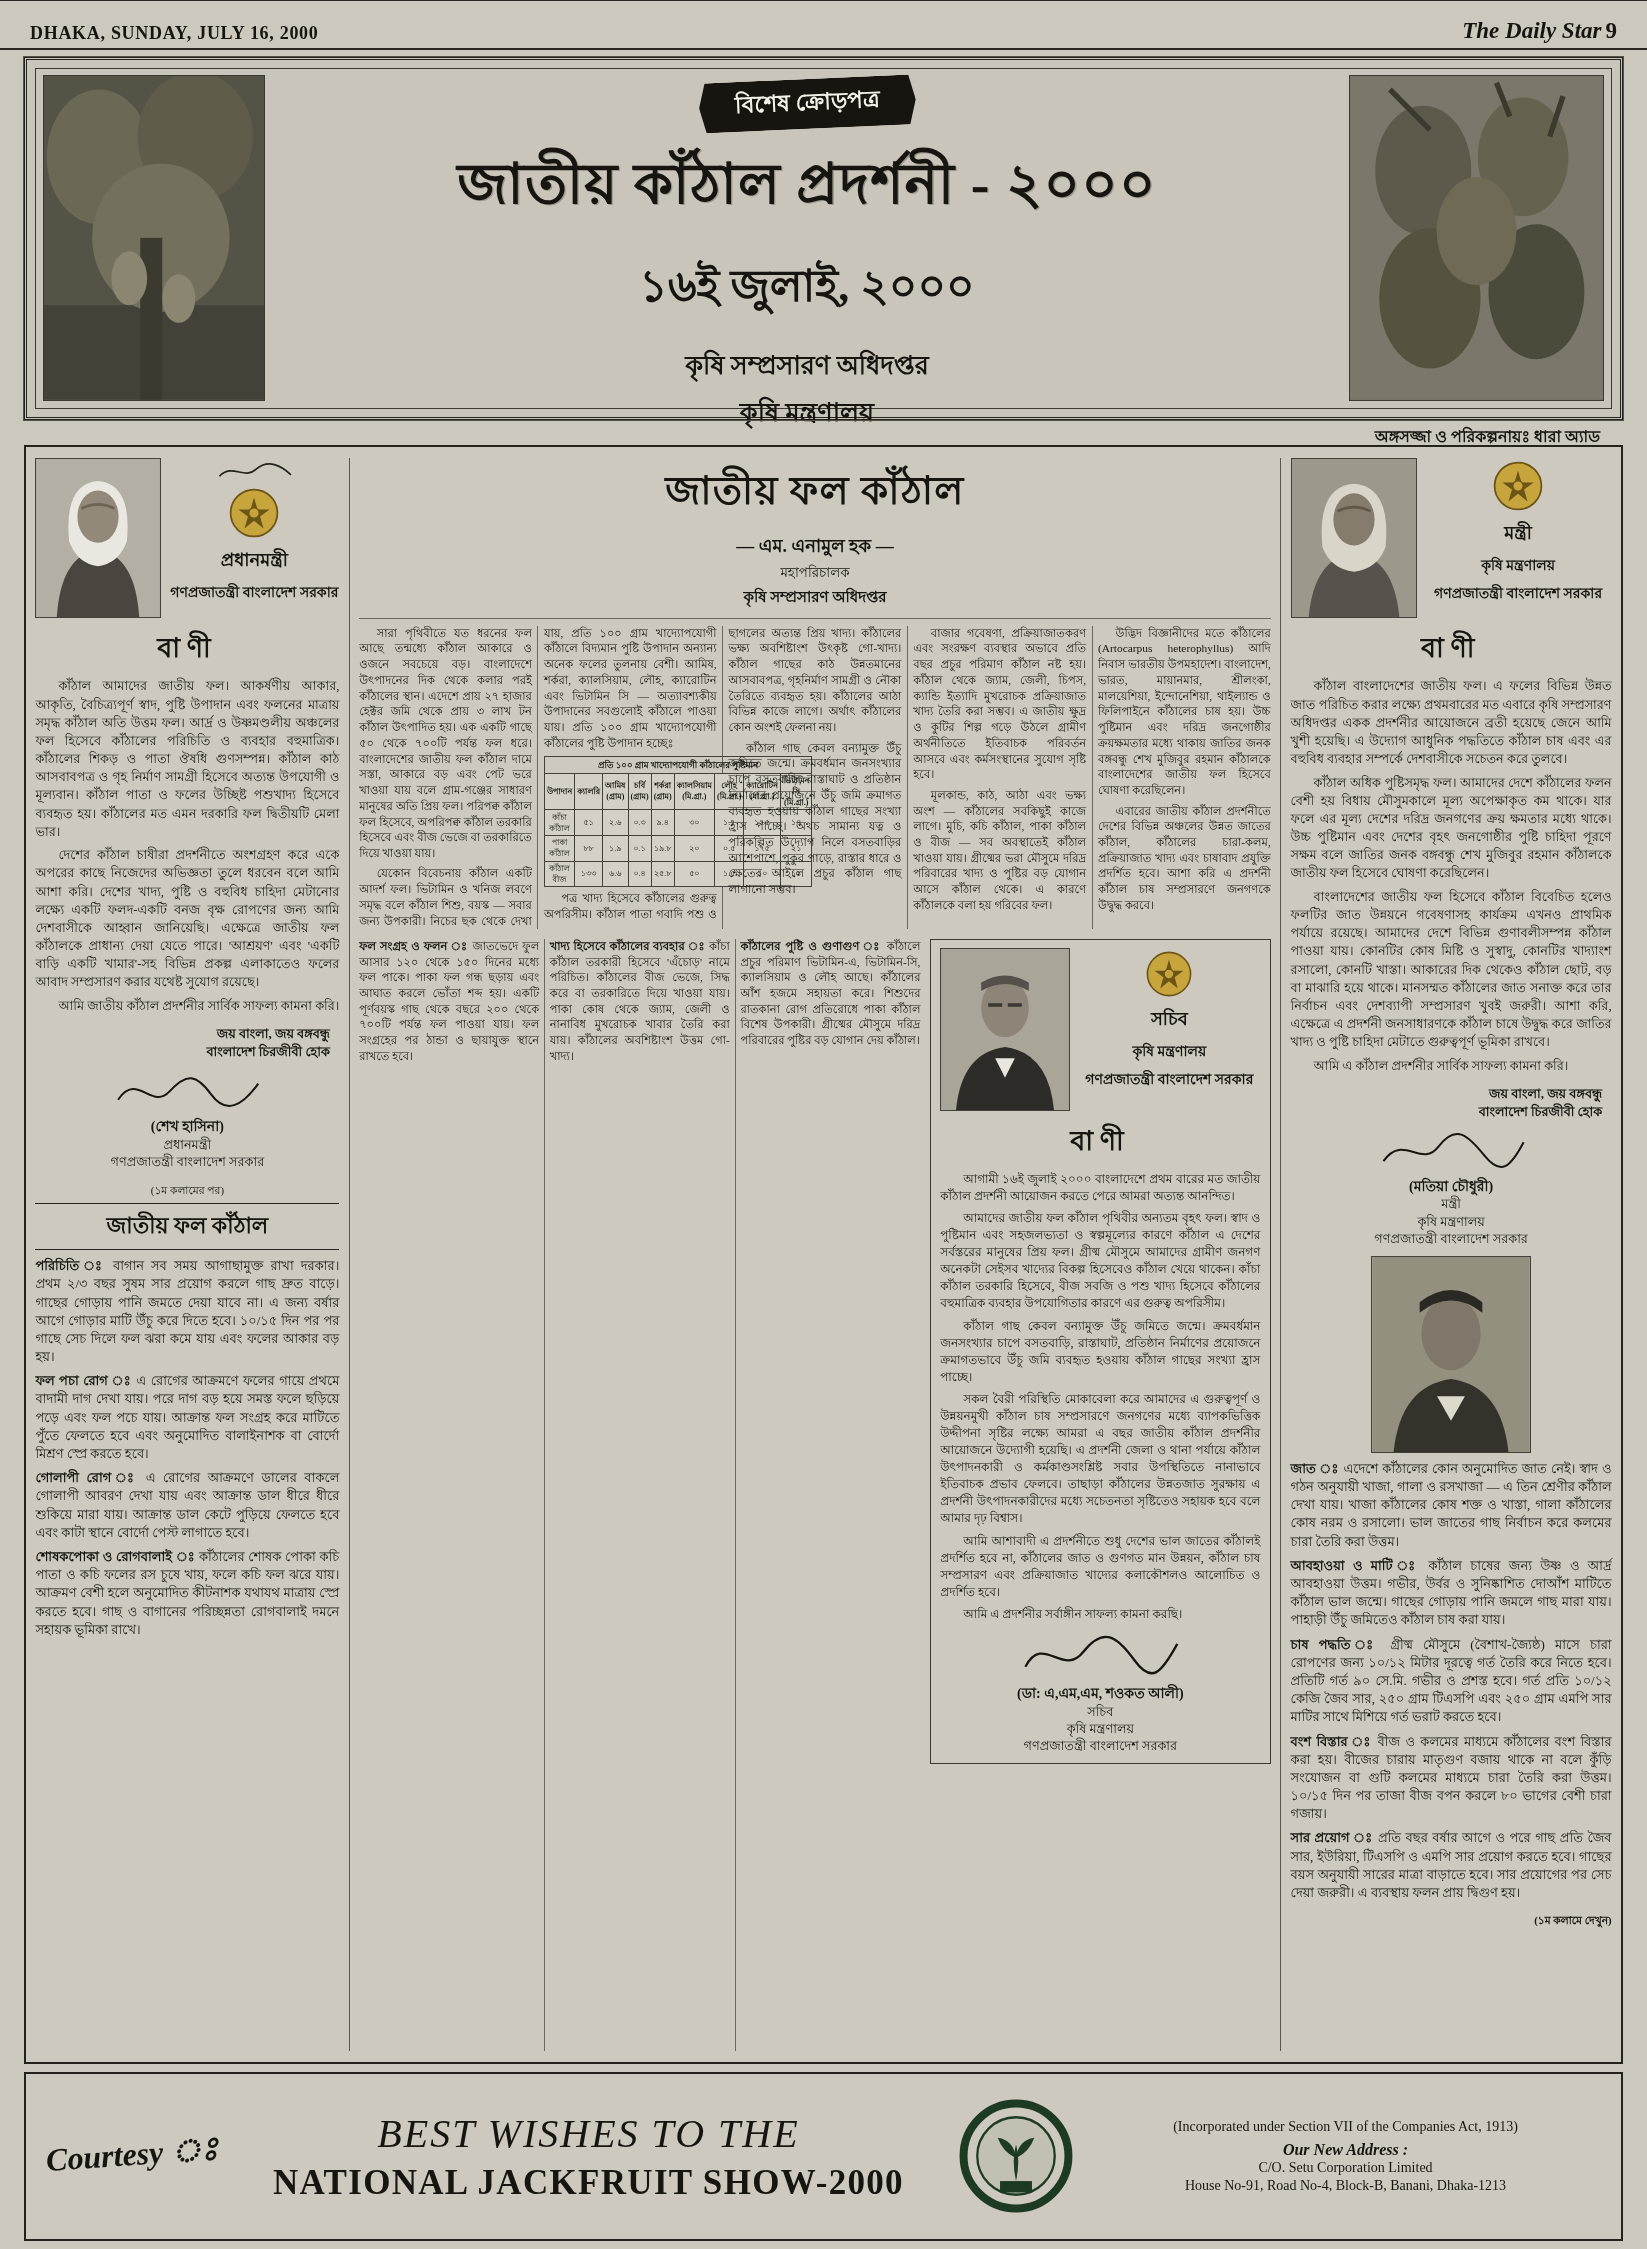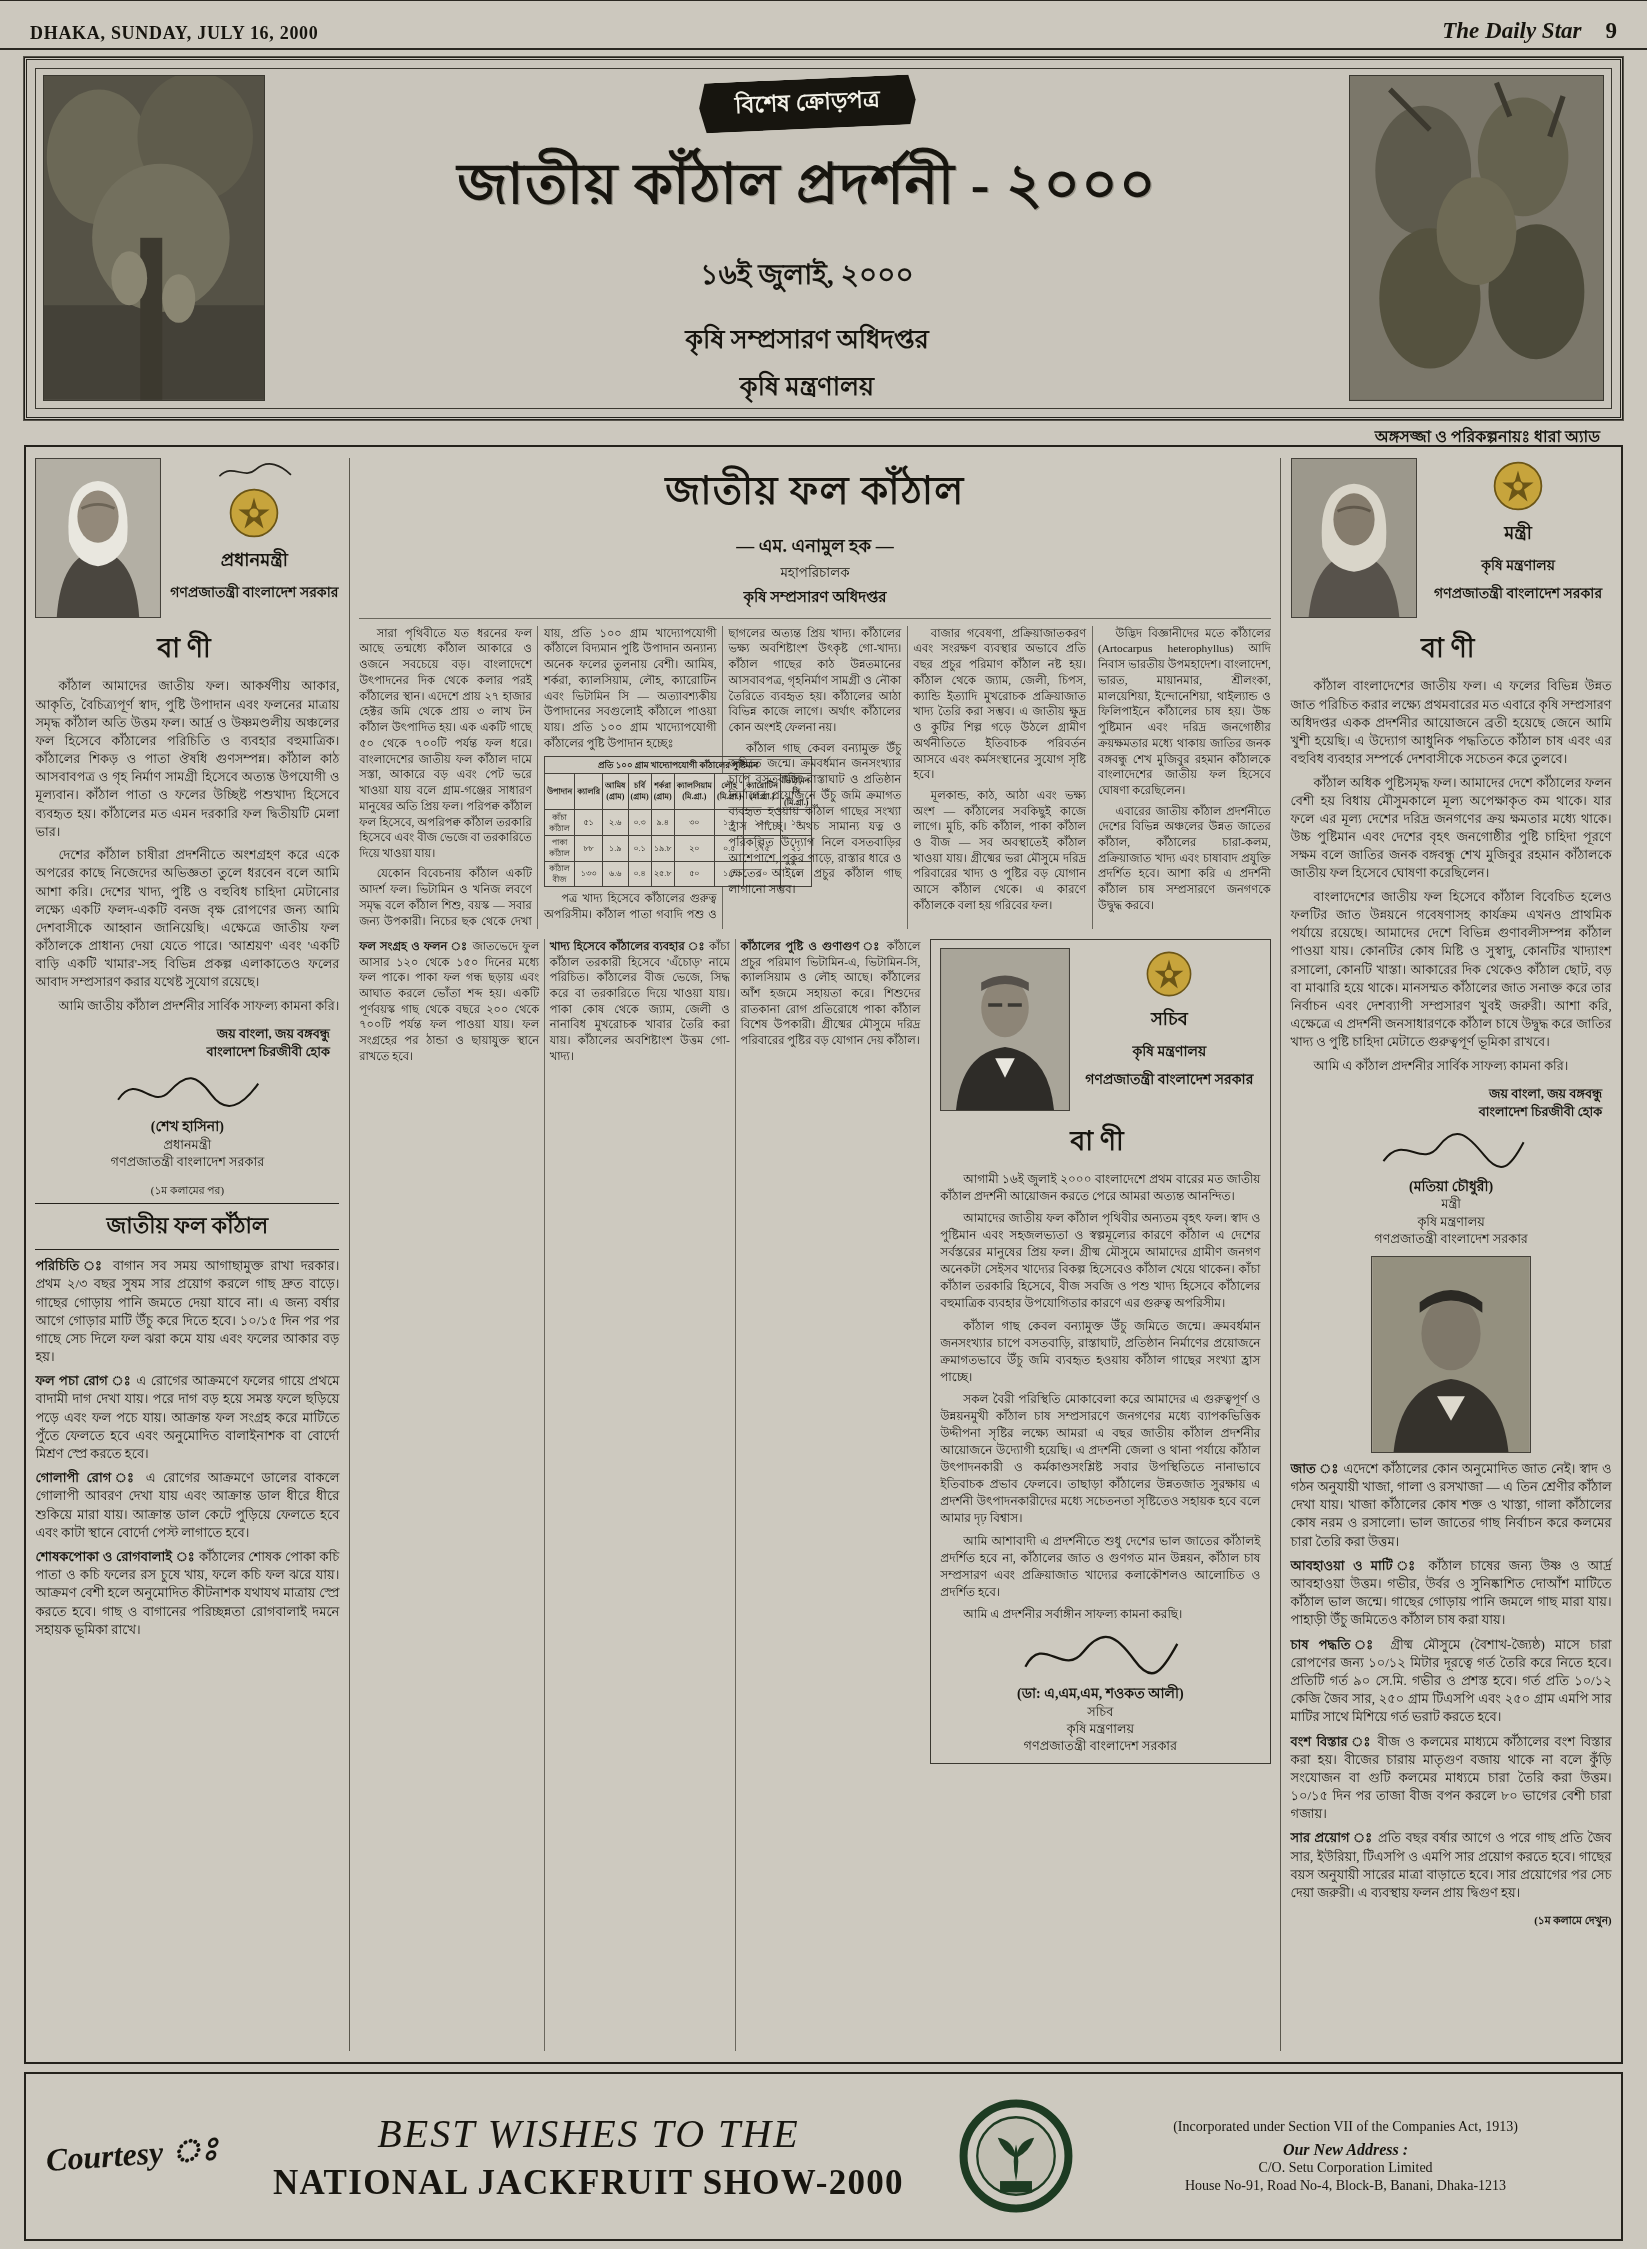--- a/index.html
+++ b/index.html
@@ -13,21 +13,21 @@
   }
   
   .topbar{
     display:flex; justify-content:space-between; align-items:flex-end;
     padding:9.4px 30px 4px 30px;
     border-top:1.3px solid #2a2822;
     border-bottom:2px solid #2a2822;
     height:50px;
   }
   .dateline{ font-size:18px; letter-spacing:0.7px; font-weight:bold; }
-  .masthead{ display:flex; align-items:flex-start; gap:24px; }
+  .masthead{ display:flex; align-items:flex-start; gap:4px; }
   .masthead .paper{ font-size:23px; font-weight:bold; font-style:italic; }
   .masthead .pageno{ font-size:23px; font-weight:bold; }
 
   
   .header-box{
     margin:6.7px 24px 1.3px 24px;
     height:363px;
     border:3.4px double #24221c;
     outline:0.7px solid #55524a;
     background:#c9c5bb;
@@ -44,21 +44,21 @@
   .hb-center{ flex:1; display:flex; flex-direction:column; align-items:center; text-align:center; }
   .ribbon{
     margin-top:4px;
     background:#17150f; color:#f3f1e8;
     font-size:23px; font-weight:bold;
     padding:5.4px 36px;
     transform:rotate(-2.5deg);
     clip-path:polygon(3% 0,97% 0,100% 50%,97% 100%,3% 100%,0 50%);
   }
   .sup-title{ font-size:56px; font-weight:bold; margin-top:12px; letter-spacing:1.3px; text-shadow:1.3px 1.3px 0 #9b978c; }
-  .sup-date{ font-size:28px; font-weight:bold; margin-top:17.5px; }
+  .sup-date{ font-size:44px; font-weight:bold; margin-top:17.5px; }
   .sup-venue{ font-size:27px; font-weight:bold; margin-top:23px; }
   .sup-org1{ font-size:25.5px; font-weight:bold; margin-top:20px; }
   .sup-org2{ font-size:25.5px; font-weight:bold; margin-top:4px; }
   .credit-line{ text-align:right; padding:2.7px 47px 1.3px 0; font-size:16px; font-weight:bold; height:24px; }
 
   
   .content-box{
     margin:0 24px;
     border:2px solid #24221c;
     background:#cdc9bf;

